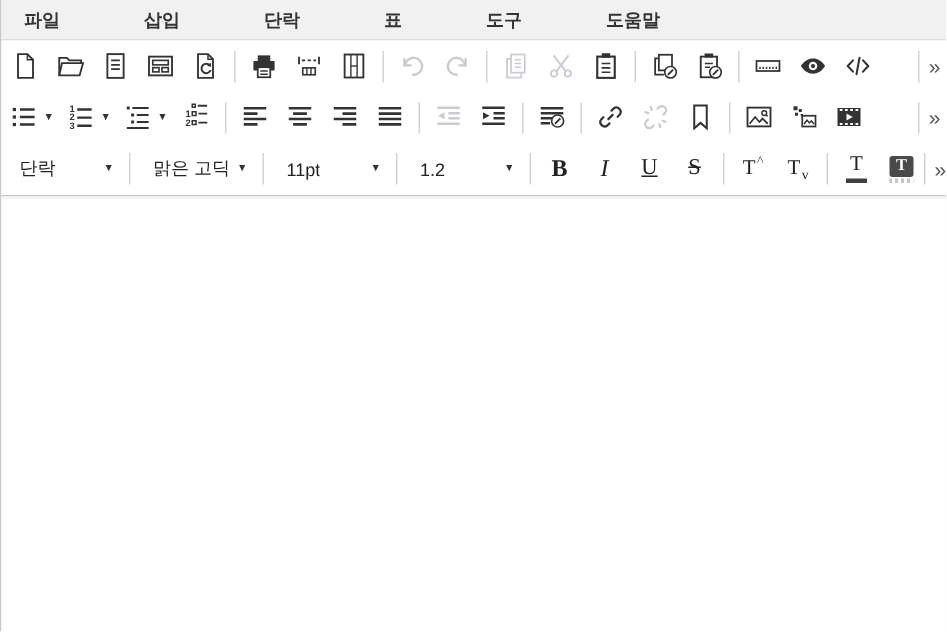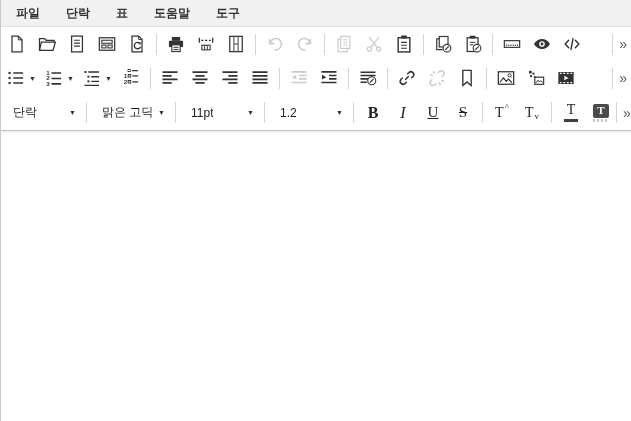--- a/index.html
+++ b/index.html
@@ -15,20 +15,21 @@
     display:flex; flex-direction:column;
     background:#fff;
   }
   
   .menubar {
     height:27px; flex:0 0 27px;
     background:#f1f1f1;
     border-bottom:1px solid #ddd;
     display:flex; align-items:flex-start;
     padding-left:2px;
+    gap:30px;
   }
   .menu-item {
     padding:0 13px; font-size:12px; font-weight:700; color:#333;
     line-height:26px; cursor:default; white-space:nowrap;
   }
   
   .toolbar { background:#fff; border-bottom:1px solid #c6c6c6; }
   .tb-row { height:34px; display:flex; align-items:center; padding:0 1px; }
   .tb-row.r3 { height:35px; }
   .tb-btn {
@@ -89,24 +90,25 @@
     box-shadow: inset 0 2px 2px -1px rgba(0,0,0,0.09);
     font-size:13px; color:#222; padding:8px;
   }
 </style>
 </head>
 <body>
 
 <div class="editor">
   <div class="menubar" id="menubar">
       <div class="menu-item">파일</div>
+      <div class="menu-item">삽입</div>
       <div class="menu-item">단락</div>
       <div class="menu-item">표</div>
+      <div class="menu-item">도구</div>
       <div class="menu-item">도움말</div>
-      <div class="menu-item">도구</div>
     </div>
   <div class="toolbar" id="toolbar">
       <div class="tb-row">
         <button class="tb-btn">
           <span class="ic">
             <svg viewBox="0 0 24 24">
               <g fill="none" stroke="currentColor" stroke-width="1.5">
                 <path d="M6 2.5h7.5L18 7v14.5H6z"></path>
                 <path d="M13.5 2.5V7H18" stroke-width="1.2"></path>
               </g>

